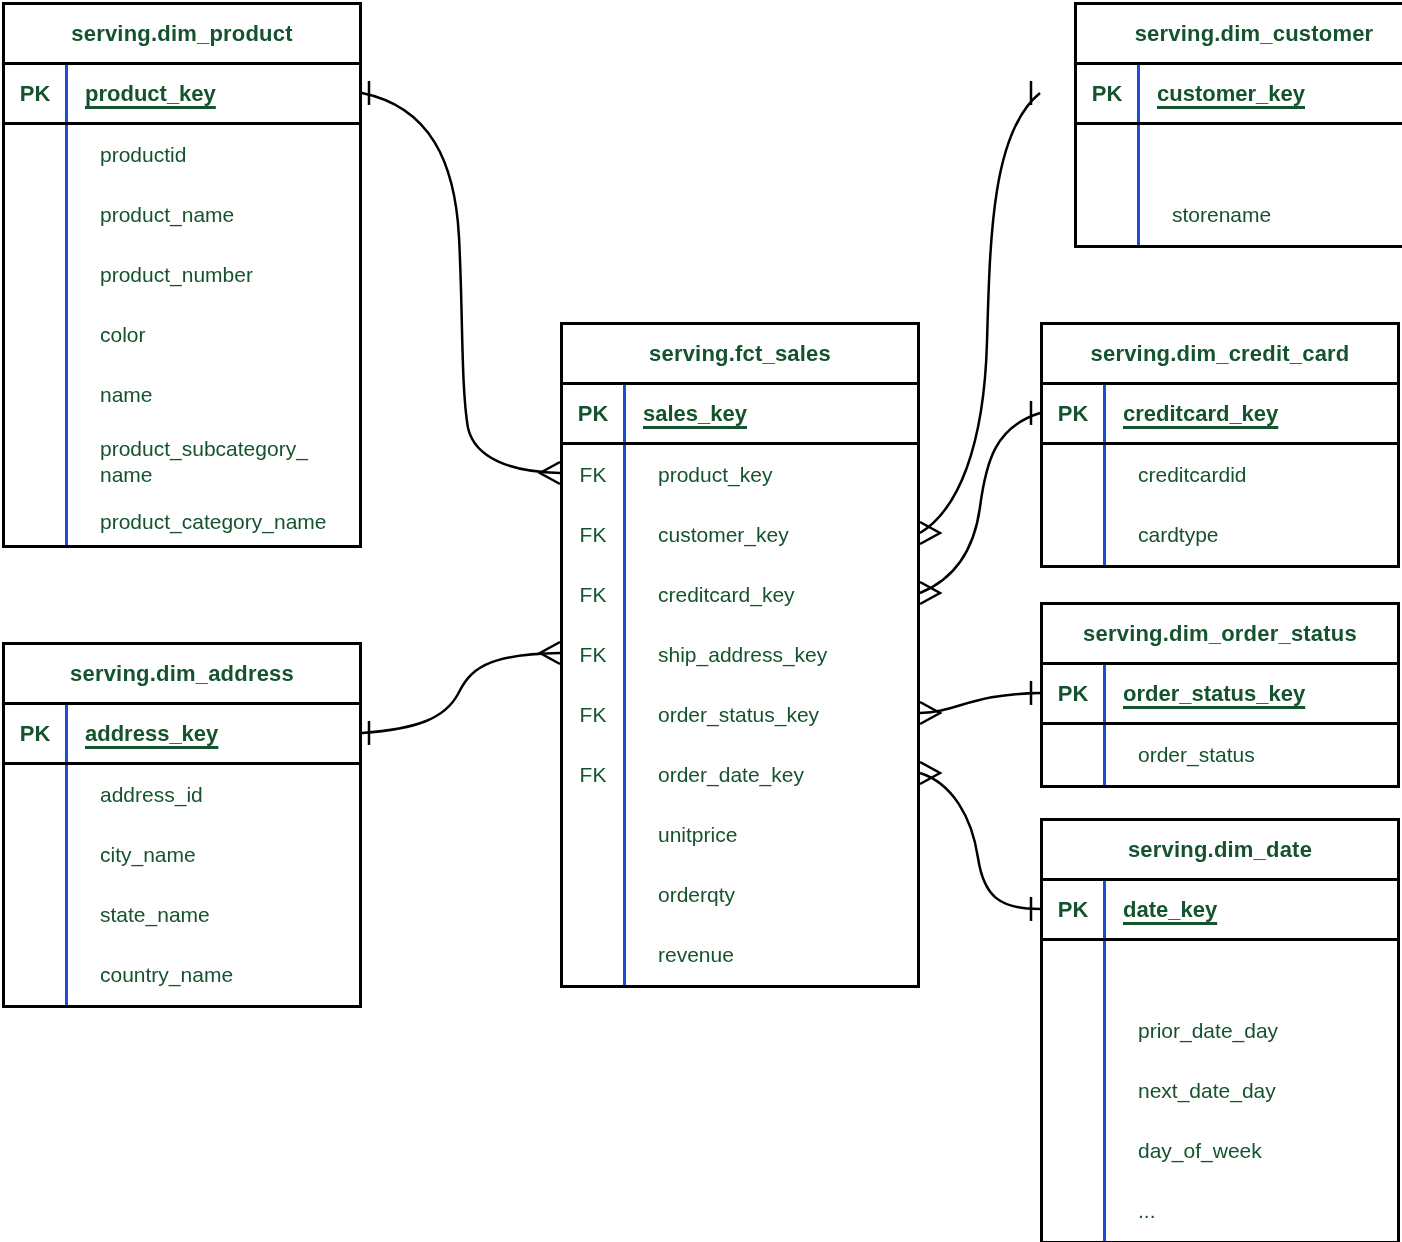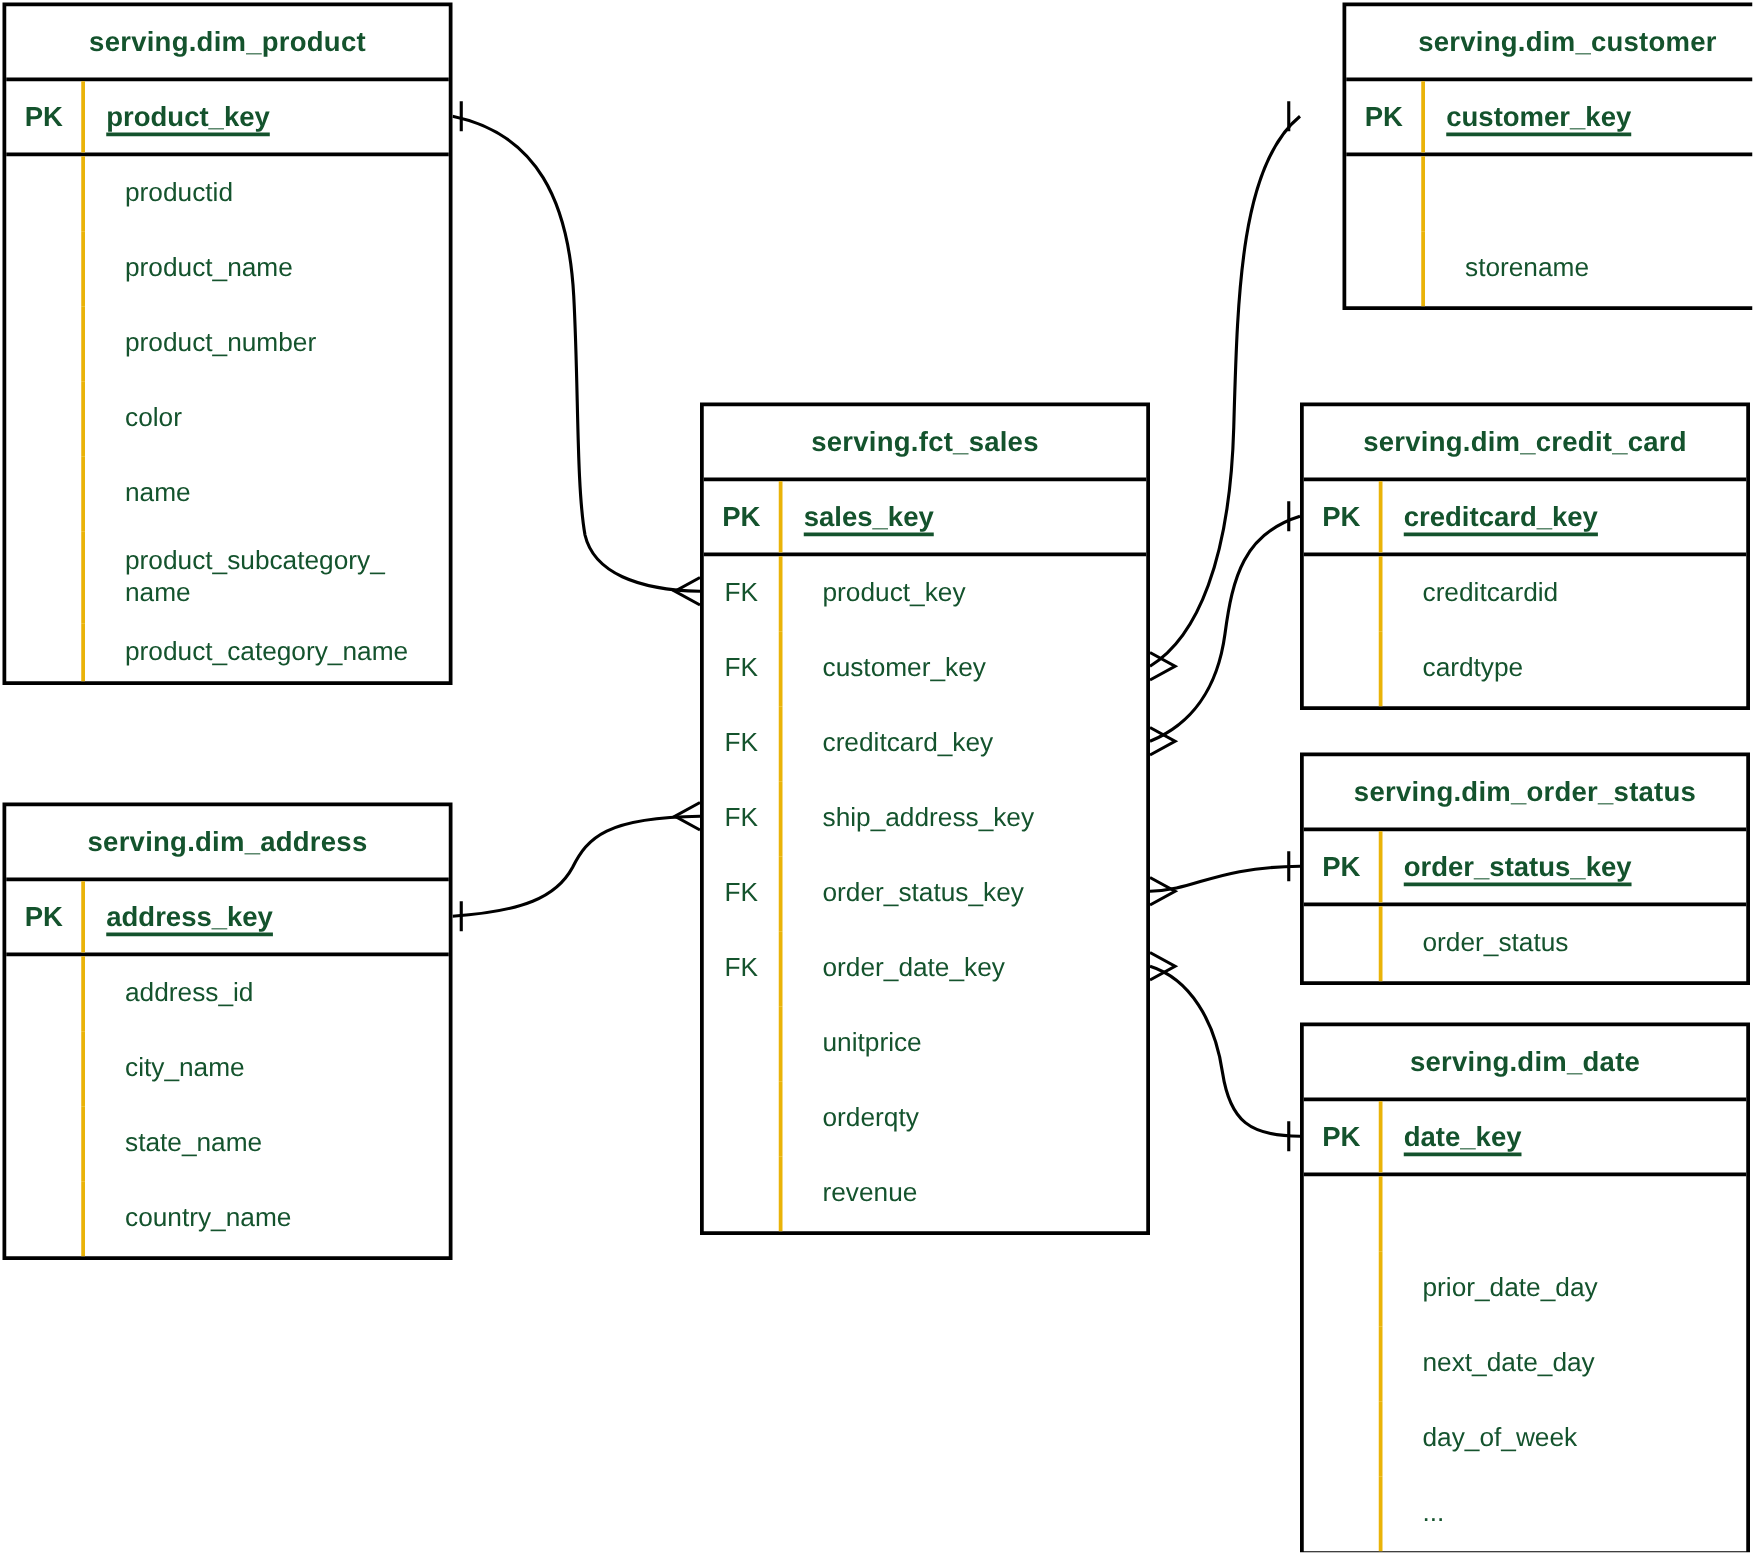--- a/index.html
+++ b/index.html
@@ -26,21 +26,21 @@
     display:flex;align-items:center;justify-content:center;
     font-weight:bold;font-size:22px;
     letter-spacing:0.2px;
   }
   .pkrow{display:flex;height:57px;border-bottom:3px solid #000;}
   .row{display:flex;height:60px;gap:15px;}
   .row.h74{height:74px;}
   .row.h46{height:46px;}
   .kc{
     flex:0 0 60px;width:60px;
-    border-right:3px solid #eab308;
+    border-right:3px solid #1d4ed8;
     display:flex;align-items:center;justify-content:center;
     font-size:21px;
   }
   .pkrow .kc{font-weight:bold;font-size:22px;}
   .fn{
     flex:1 1 auto;
     display:flex;align-items:center;
     padding-left:17px;padding-right:16px;
     font-size:21px;
     white-space:pre-line;

